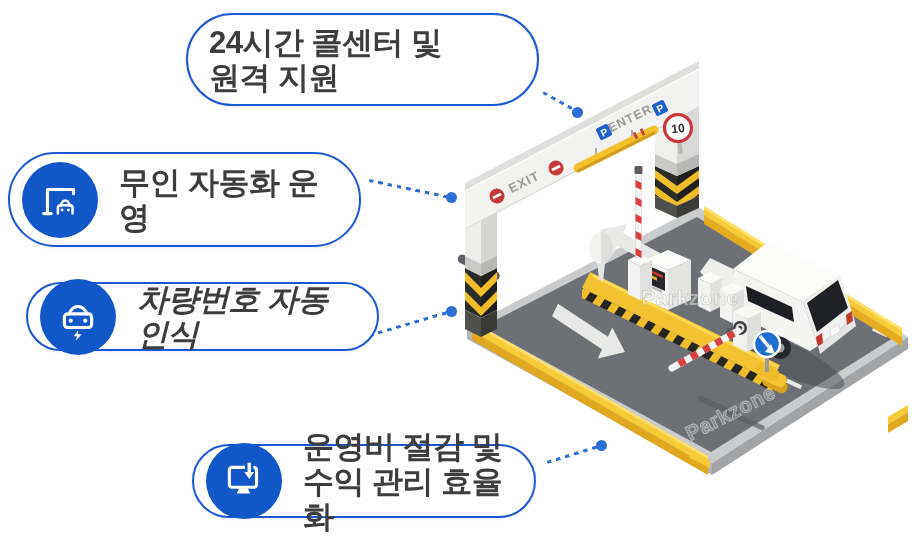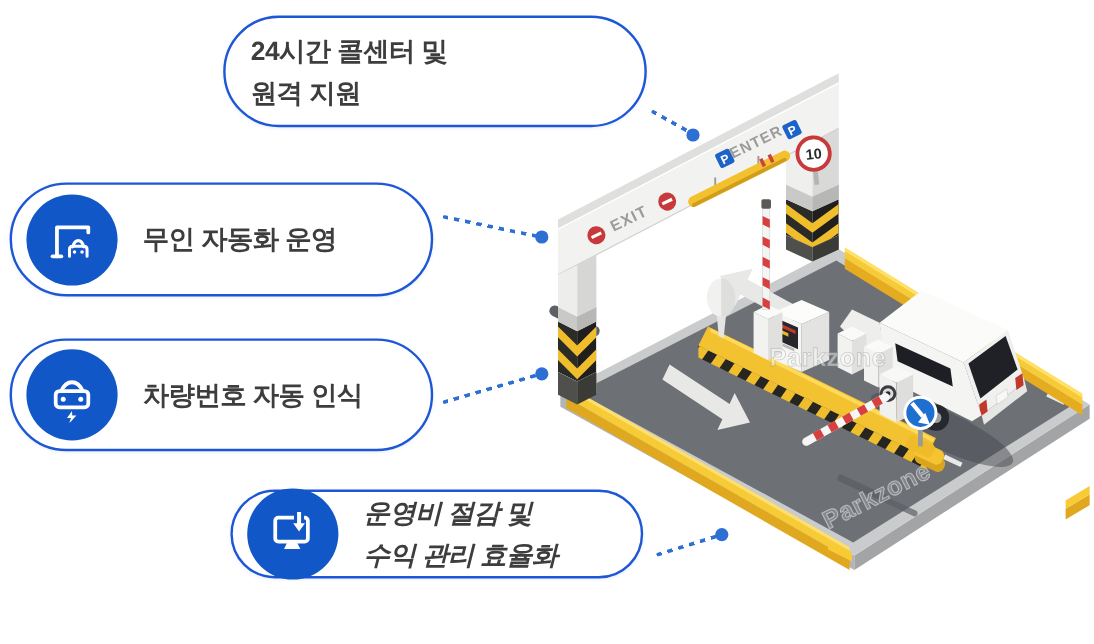--- a/index.html
+++ b/index.html
@@ -11,27 +11,27 @@
   .pill{
     position:absolute;background:#ffffff;border:2px solid #1d57d6;border-radius:999px;
     display:flex;align-items:center;box-sizing:border-box;z-index:3;
     box-shadow:0 1px 3px rgba(29,87,214,0.10);
   }
   .icon-circle{
     width:76px;height:76px;border-radius:50%;background:#1157c8;margin-left:12px;
     flex:0 0 auto;display:flex;align-items:center;justify-content:center;
   }
   .pill .label{
-    margin-left:21px;margin-right:26px;font-size:22px;font-weight:600;color:#3d3d3d;
+    margin-left:21px;margin-right:26px;font-size:31px;font-weight:600;color:#3d3d3d;
     line-height:35px;letter-spacing:-0.5px;white-space:pre-line;
   }
   #pill-1{left:186px;top:13px;width:353px;height:93px;}
   #pill-2{left:8px;top:152px;width:353px;height:95px;}
-  #pill-3{left:8px;top:282px;width:353px;height:94px;}
-  #pill-4{left:192px;top:408px;width:344px;height:74px;font-style:italic;}
+  #pill-3{left:26px;top:282px;width:353px;height:69px;font-style:italic;}
+  #pill-4{left:192px;top:444px;width:344px;height:74px;}
   
   .conn-line{
     position:absolute;height:3px;transform-origin:left center;border-radius:2px;z-index:2;
     background-image:repeating-linear-gradient(90deg,#2e6fd4 0 4.5px,transparent 4.5px 9.5px);
   }
   #line-1{left:543px;top:91px;width:39px;transform:rotate(29deg);}
   #line-2{left:369px;top:179px;width:83px;transform:rotate(11.8deg);}
   #line-3{left:369px;top:334px;width:85px;transform:rotate(-16.3deg);}
   #line-4{left:547px;top:461px;width:57px;transform:rotate(-17.3deg);}
   .conn-dot{position:absolute;width:11px;height:11px;border-radius:50%;background:#2e6fd4;z-index:2;}

